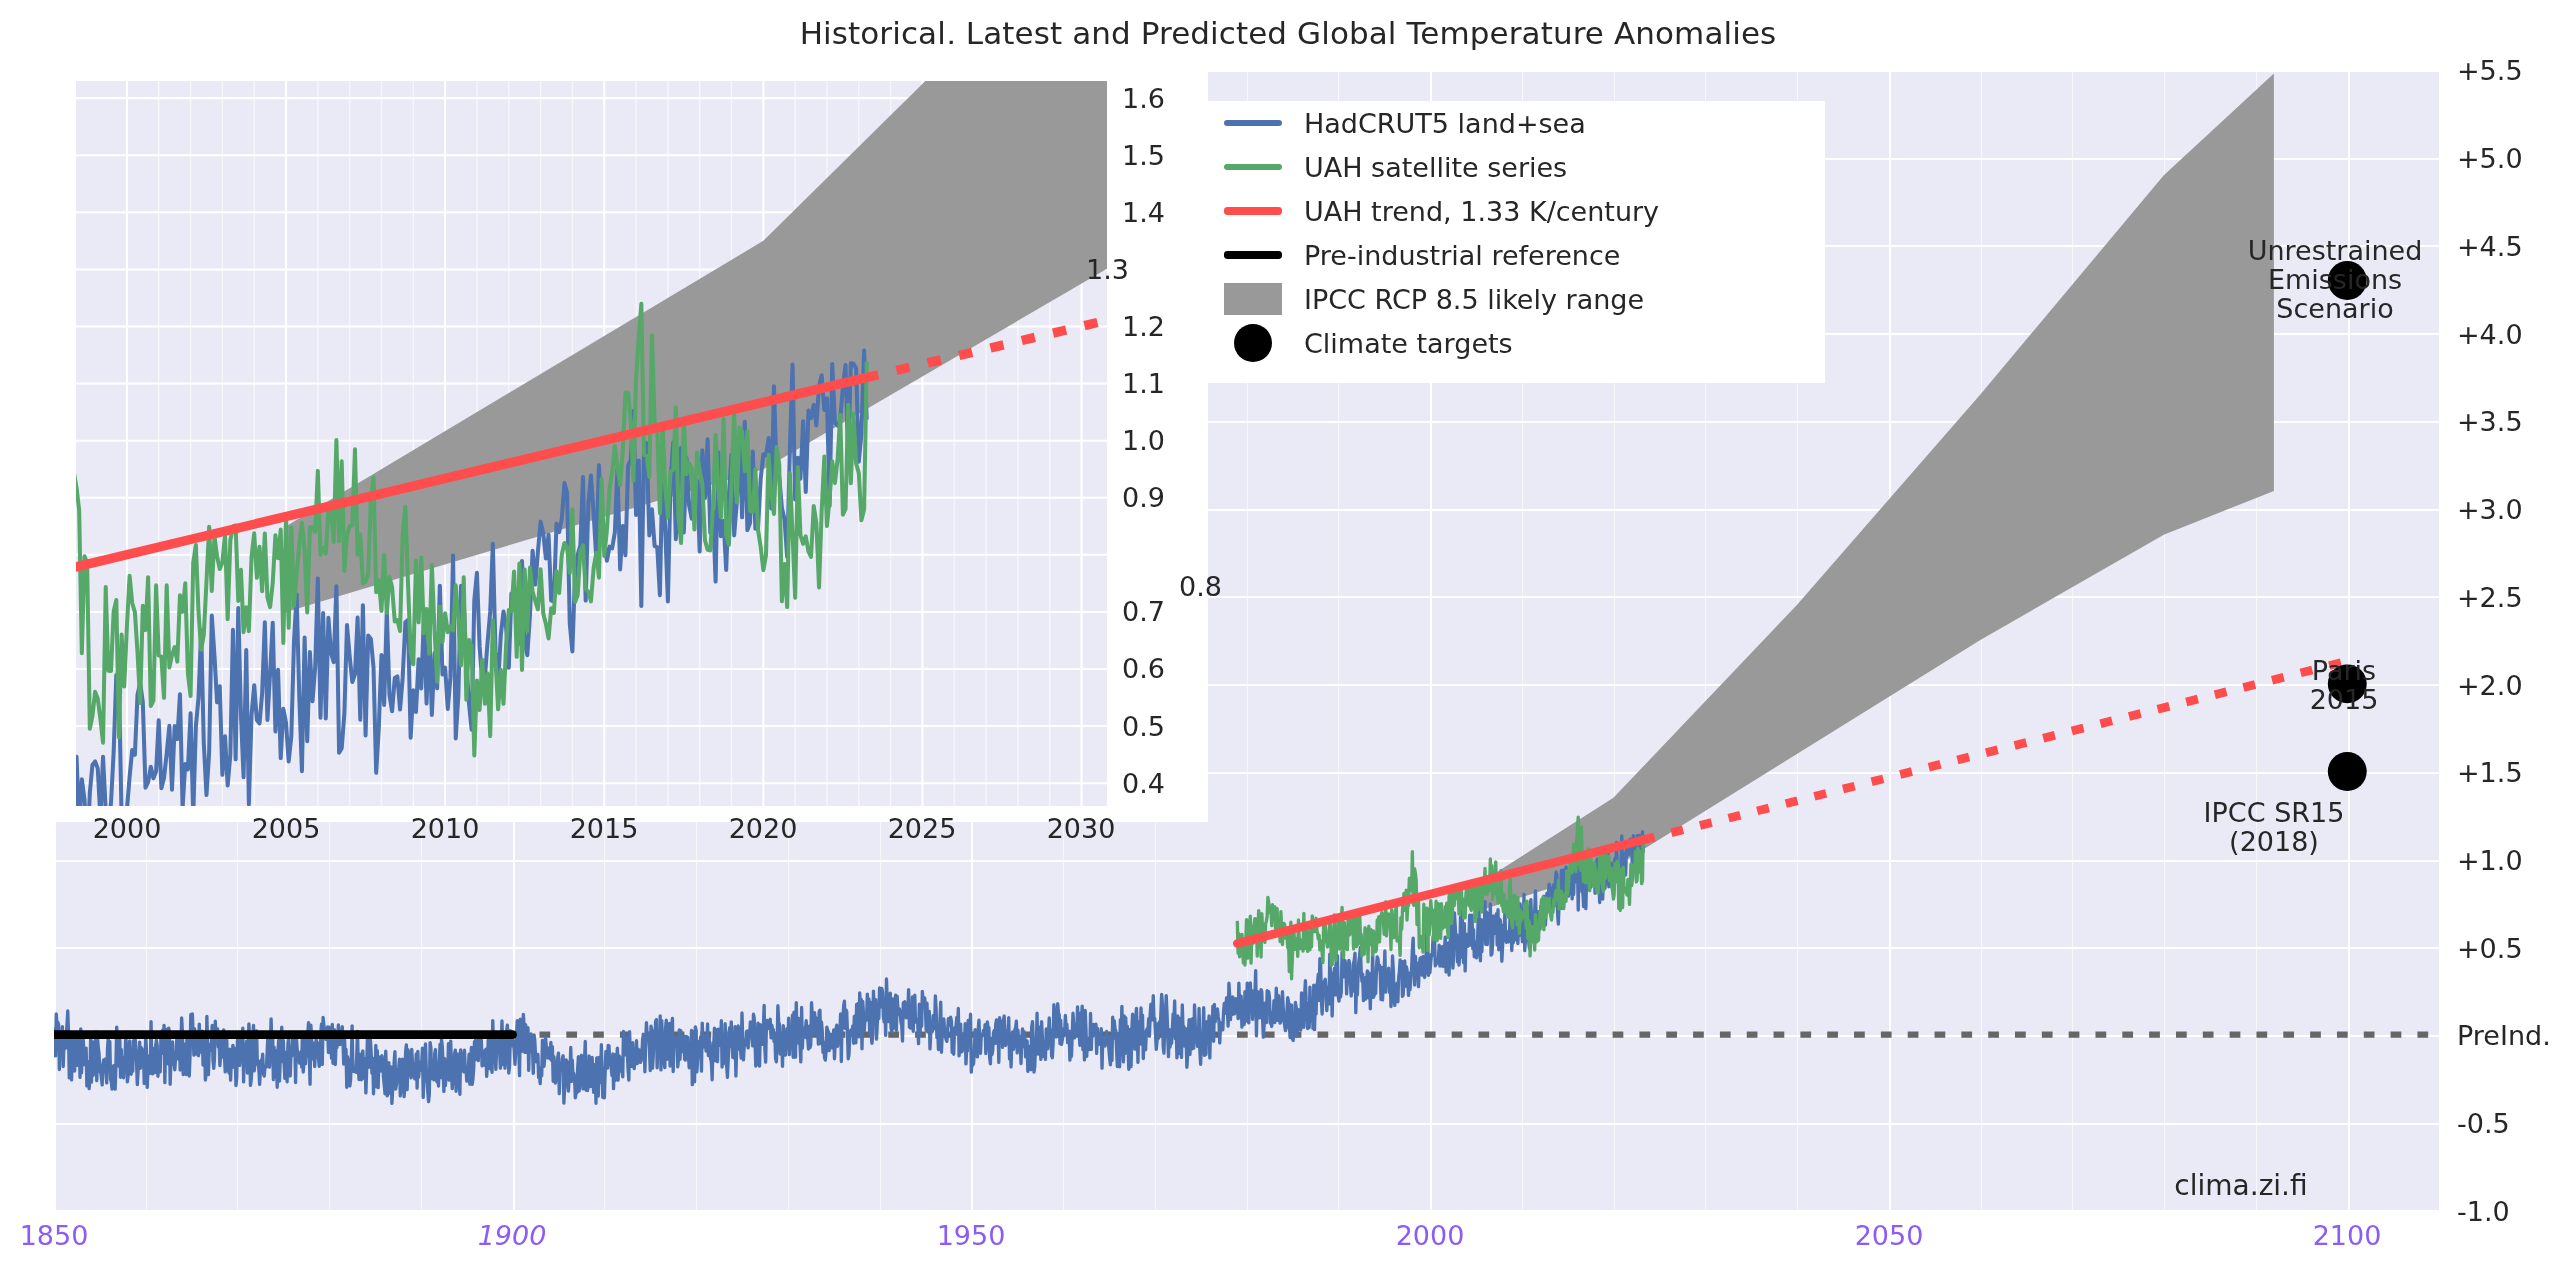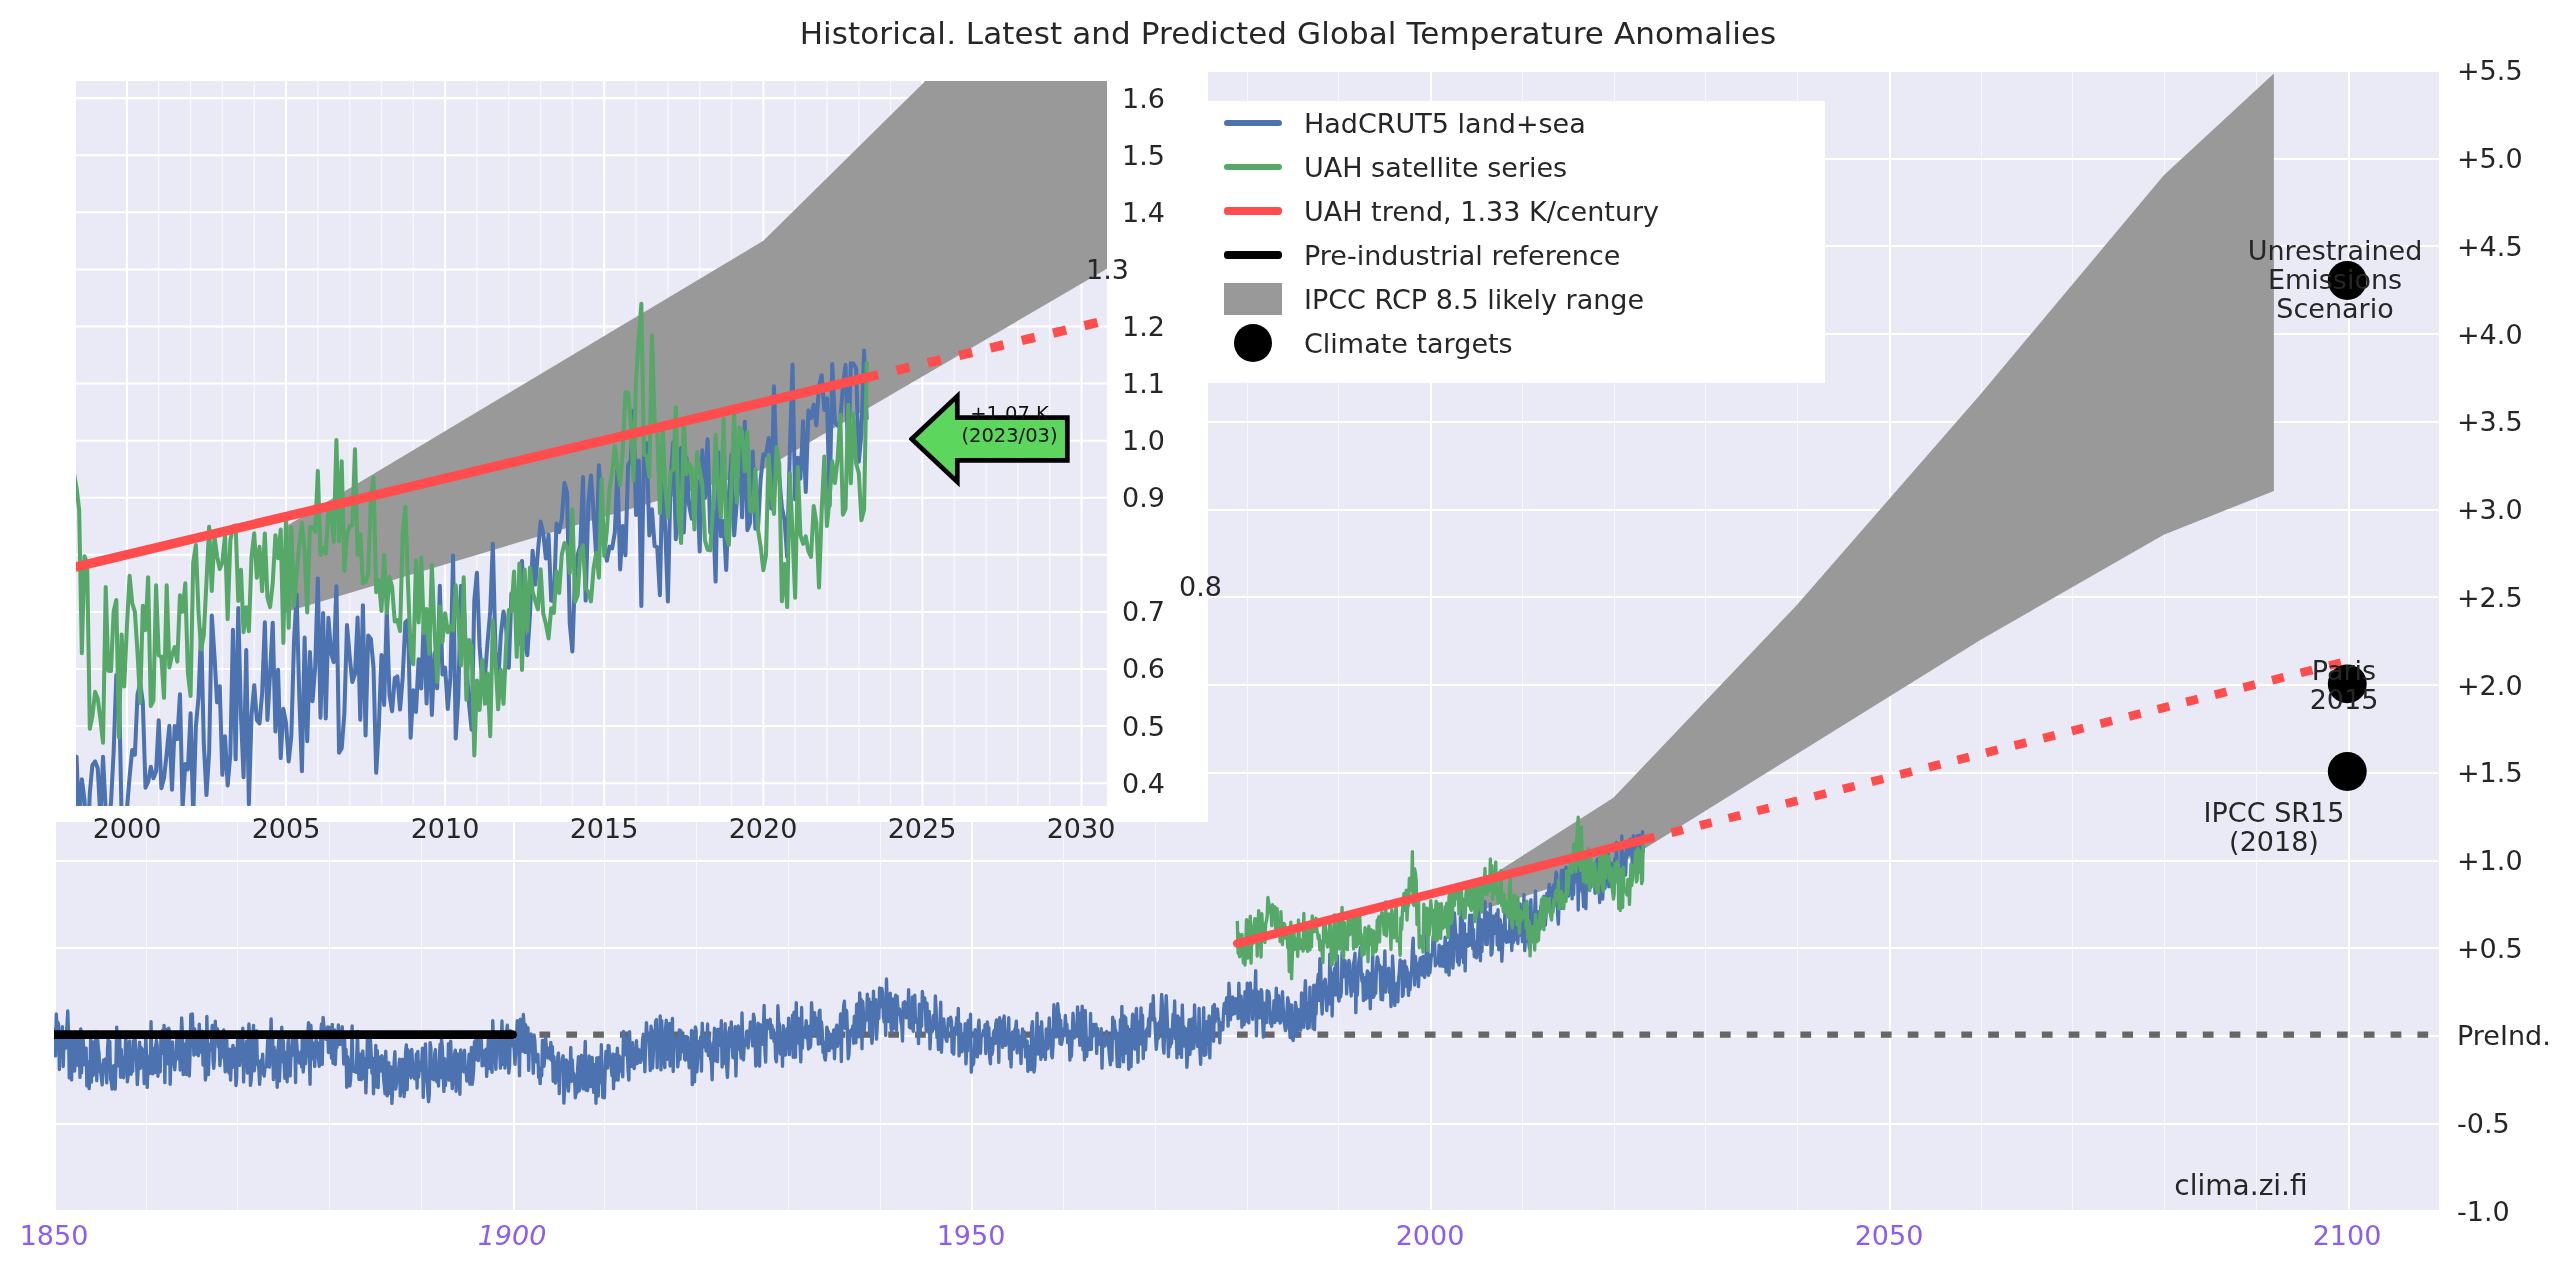--- a/index.html
+++ b/index.html
@@ -230,27 +230,20 @@
       <div class="ytick-inset" style="left: 1122px; top: 453px;">0.9</div>
       <div class="ytick-inset" style="left: 1122px; top: 396px;">1.0</div>
       <div class="ytick-inset" style="left: 1122px; top: 339px;">1.1</div>
       <div class="ytick-inset" style="left: 1122px; top: 282px;">1.2</div>
       <div class="ytick-inset" style="left: 1086px; top: 225px;">1.3</div>
       <div class="ytick-inset" style="left: 1122px; top: 168px;">1.4</div>
       <div class="ytick-inset" style="left: 1122px; top: 111px;">1.5</div>
       <div class="ytick-inset" style="left: 1122px; top: 54px;">1.6</div>
     </div>
 
-  <div id="arrow-anno">
-    <svg viewBox="0 0 240 152" width="161" height="102">
-      <polygon points="4,76 72,12 72,44 236,44 236,108 72,108 72,140" fill="#5cd65c" stroke="#000" stroke-width="7" stroke-linejoin="miter"></polygon>
-    </svg>
-    <div class="arrow-label"><span>+1.07 K</span>
-<span>(2023/03)</span></div>
-  </div>
 </div>
 
 <div id="legend">
     <div class="legend-row">
       <div class="legend-key">
         <div class="key-line" style="background: rgb(76, 114, 176);"></div>
       </div>
       <div class="legend-label">HadCRUT5 land+sea</div>
     </div>
     <div class="legend-row">

